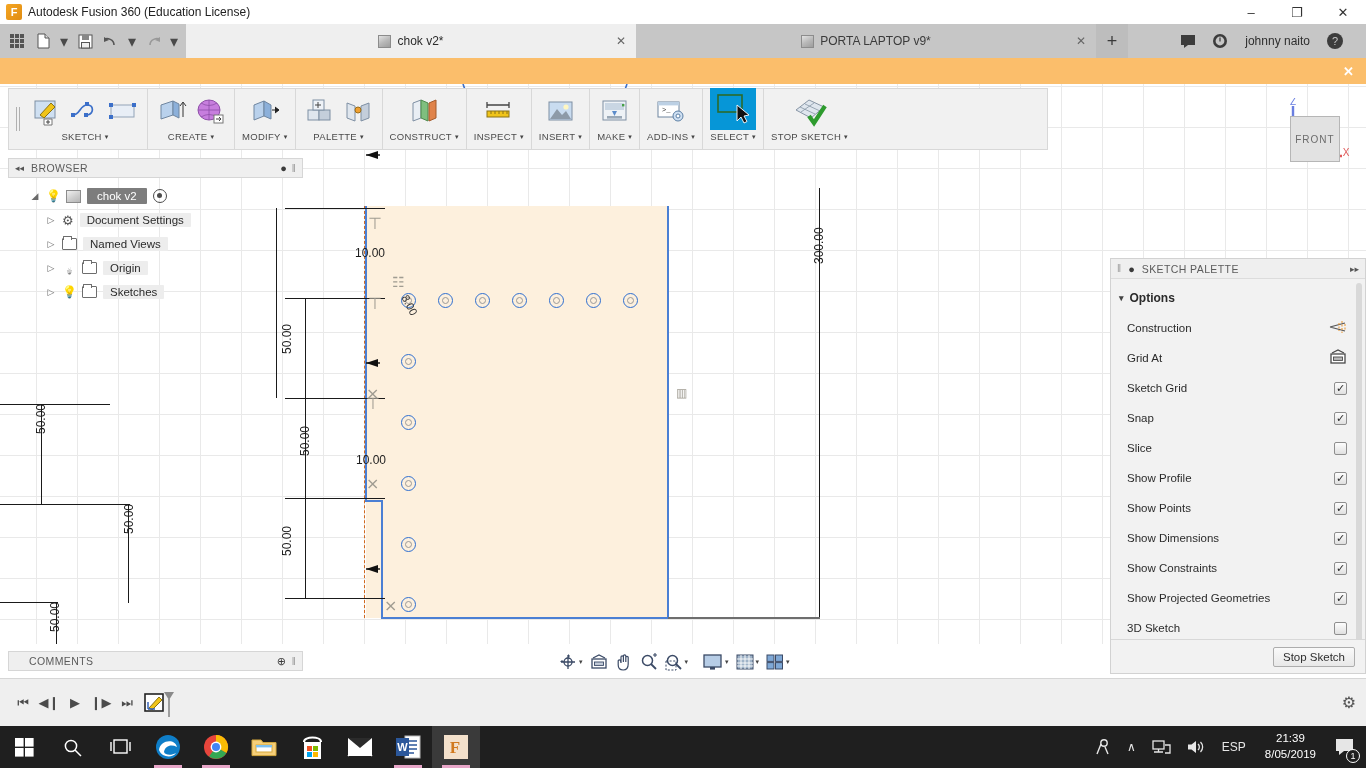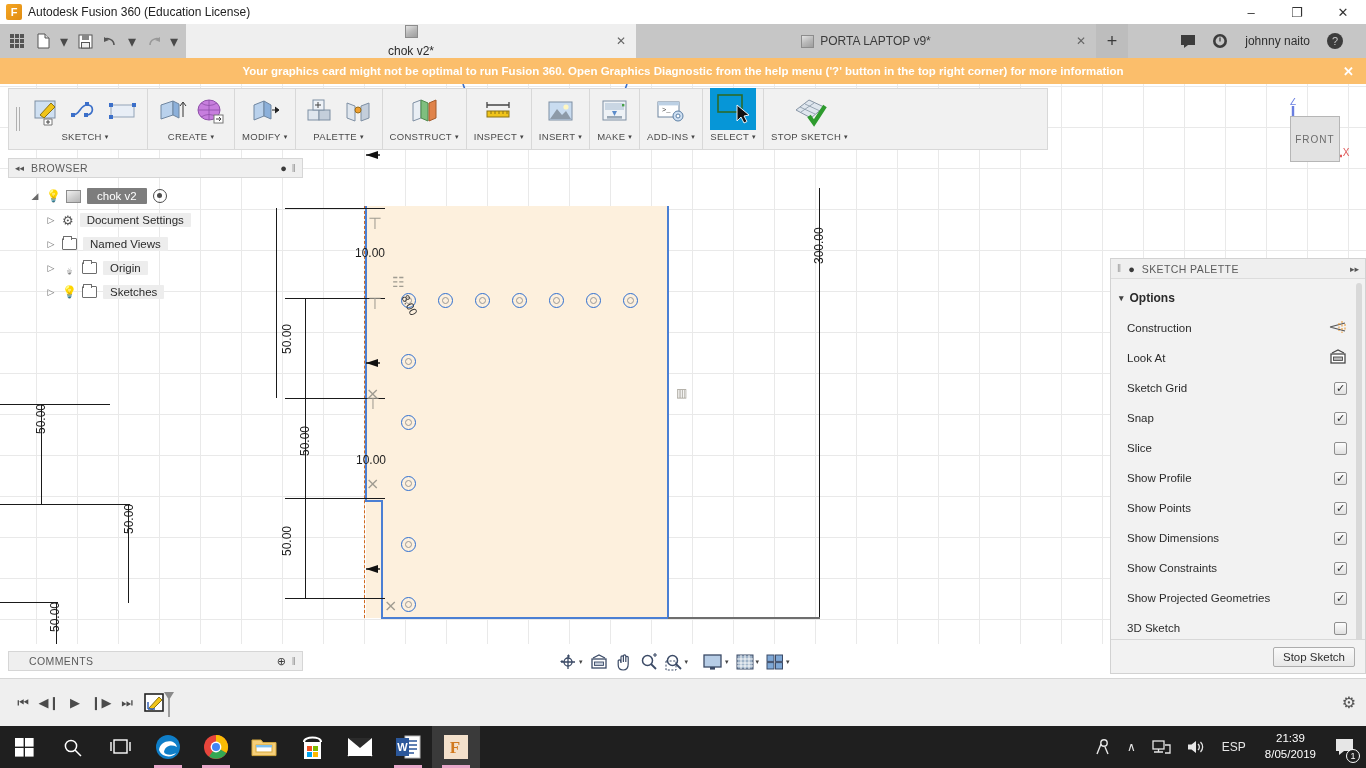--- a/index.html
+++ b/index.html
@@ -45,21 +45,21 @@
   .qa-btn.narrow { width: 16px; }
   .grid-icon { display: grid; grid-template-columns: repeat(3,4px);
     grid-template-rows: repeat(3,4px); gap: 1px; }
   .grid-icon i { background: #555; display: block; width: 4px; height: 4px; }
   .caret { font-size: 7px; color: #444; }
 
   .tab {
     position: relative; height: 34px; display: flex; align-items: center;
     justify-content: center; font-size: 12px; color: #2b2b2b; gap: 6px;
   }
-  .tab.active { background: #efefef; flex-direction: column; }
+  .tab.active { background: #efefef; }
   .tab.inactive { background: #c6c6c6; color: #3b3b3b; }
   .tab-cube {
     width: 13px; height: 13px;
     background: linear-gradient(150deg,#e3e3e3 0%, #b9b9b9 50%, #9d9d9d 100%);
     border: 1px solid #8c8c8c;
   }
   .tab-close { position: absolute; right: 10px; font-size: 12px; color: #666; }
   .tab-plus {
     width: 32px; height: 34px; display: flex; align-items: center;
     justify-content: center; font-size: 18px; color: #3a3a3a; background: #bdbdbd;
@@ -358,21 +358,20 @@
       <div class="ic">
         <svg width="18" height="18" viewBox="0 0 18 18">
             <circle cx="9" cy="9" r="8" fill="#3c3c3c"></circle>
             <text x="9" y="13" font-size="11" fill="#c6c6c6" text-anchor="middle" font-family="Liberation Sans">?</text>
           </svg>
       </div>
     </div>
   </div>
 
   <div class="banner">
-    <div class="banner-text">Your graphics card might not be optimal to run Fusion 360. Open Graphics Diagnostic from the help menu ('?' button in the top right corner) for more information</div>
     <div class="banner-x">✕</div>
   </div>
 
   <div class="canvas">
 
     <div class="sketch-fill" style="left:366px; top:122px; width:302px; height:412px;"></div>
     <div class="sketch-fill" style="left:382px; top:412px; width:286px; height:122px;"></div>
 
     <div class="sline" style="left:365px; top:122px; width:2px; height:295px;"></div>
     <div class="sline" style="left:381px; top:417px; width:2px; height:118px;"></div>
@@ -753,21 +752,21 @@
       <div class="pal-row">
         <span class="lbl">Construction</span>
         <span>
           <svg width="18" height="14" viewBox="0 0 18 14">
               <path d="M1 7 L16 3 M1 7 L16 11" stroke="#555" stroke-width="1.2" fill="none"></path>
               <path d="M13 1 v12 M10 3 v8 M16 4 v6" stroke="#e8932b" stroke-width="1" stroke-dasharray="2 1.5"></path>
             </svg>
         </span>
       </div>
       <div class="pal-row">
-        <span class="lbl">Look At</span>
+        <span class="lbl">Grid At</span>
         <span>
           <svg width="18" height="16" viewBox="0 0 18 16">
               <rect x="2" y="5" width="14" height="9" fill="#fff" stroke="#4a4a4a" stroke-width="1.3"></rect>
               <path d="M3 4 L9 1 L15 4" stroke="#4a4a4a" stroke-width="1.2" fill="none"></path>
               <rect x="4.5" y="8" width="9" height="3.4" fill="#b9b9b9" stroke="#4a4a4a" stroke-width="0.9"></rect>
             </svg>
         </span>
       </div>
       <div class="pal-row">
         <span class="lbl">Sketch Grid</span>

